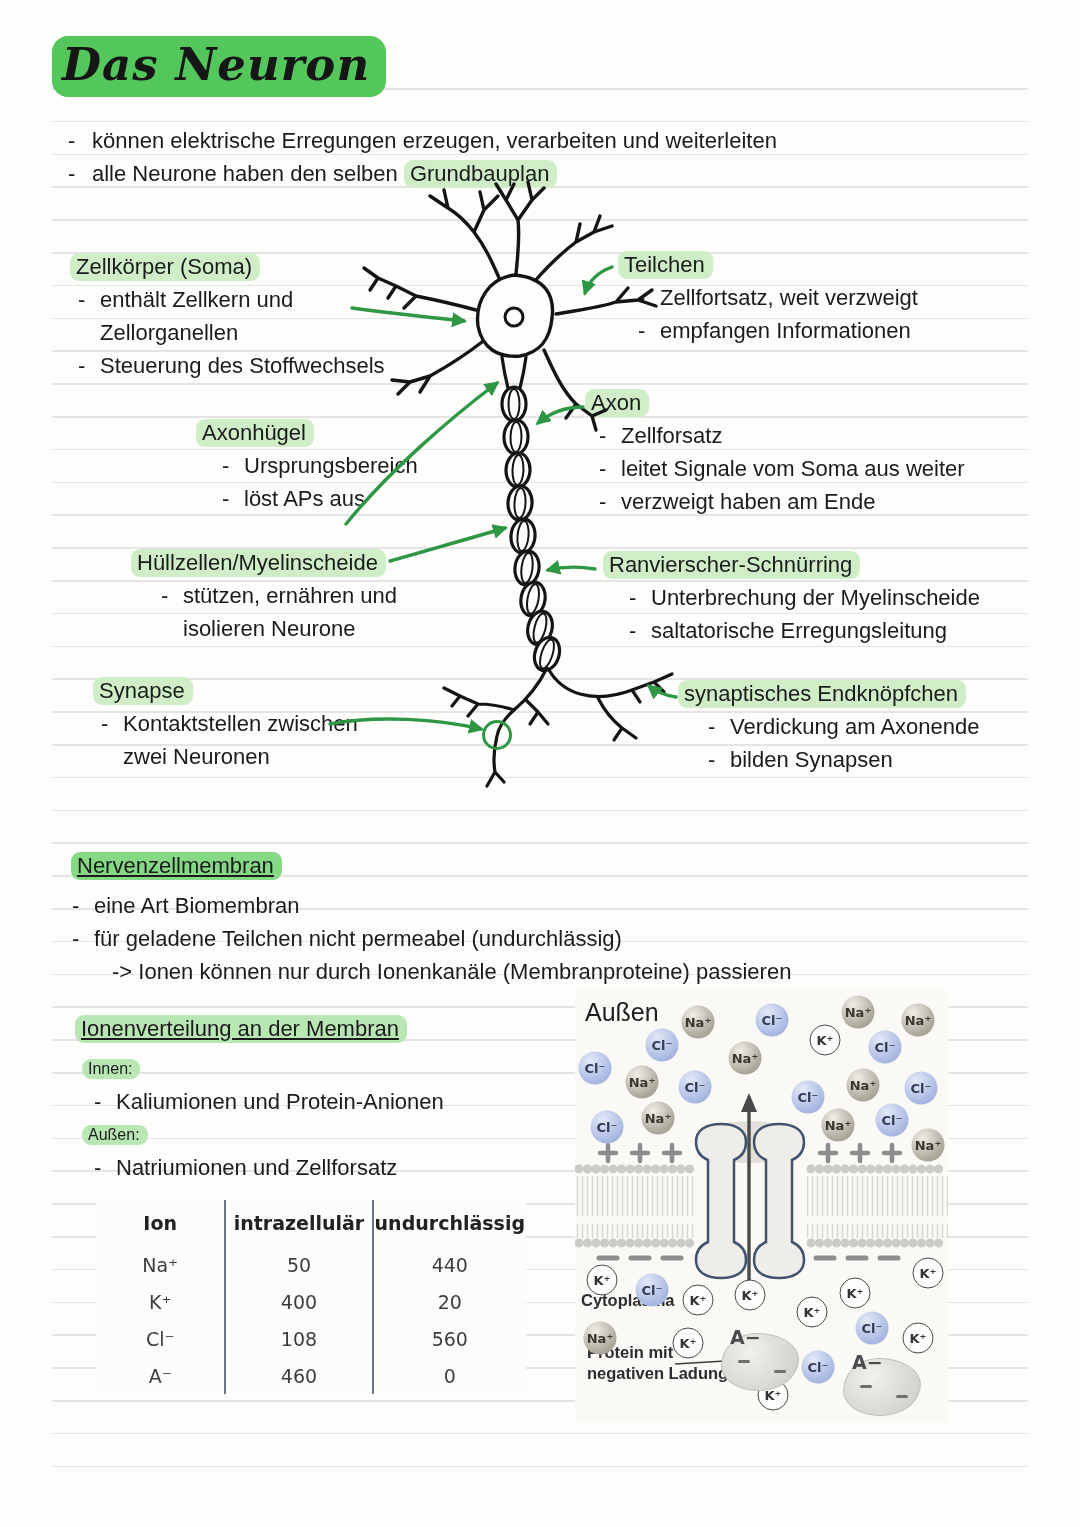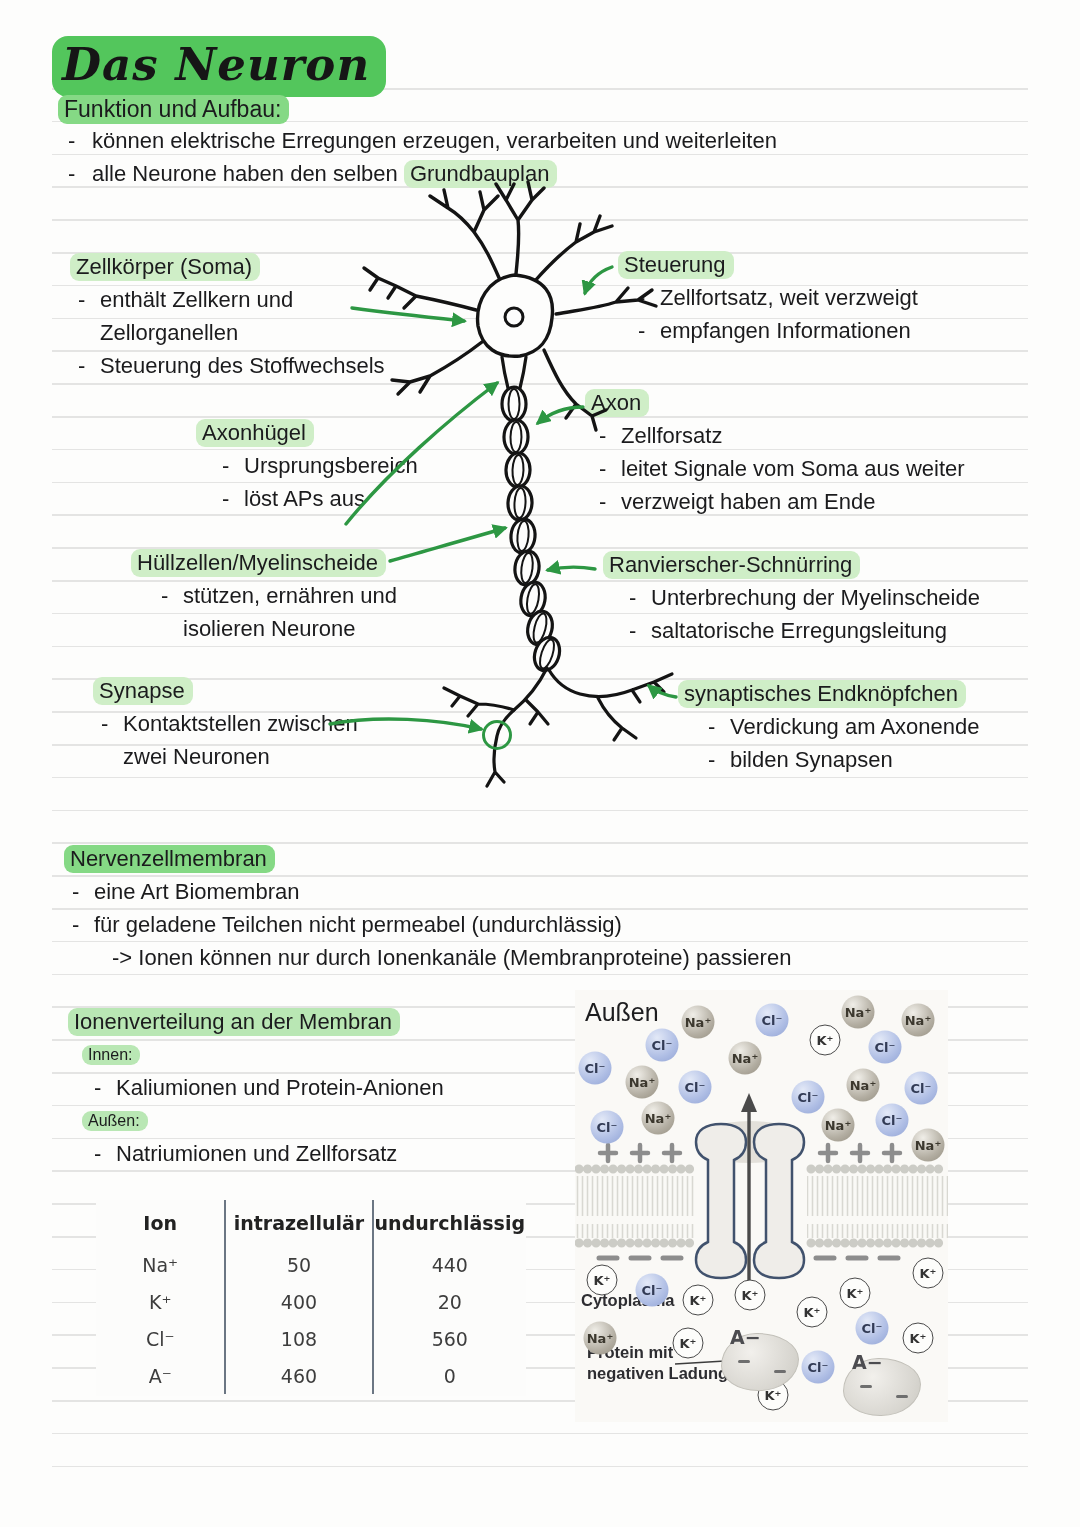--- a/index.html
+++ b/index.html
@@ -24,21 +24,21 @@
   .intro{position:absolute;left:62px;top:124px;width:max-content;}
   
   .anno{position:absolute;width:max-content;}
   .anno h3{margin:0;font-size:22px;font-weight:normal;line-height:33px;}
   .anno ul,.stack ul{list-style:none;margin:0;padding:0;}
   .anno li,.stack li{position:relative;padding-left:30px;white-space:pre-line;
     font-size:22px;line-height:33px;}
   .anno li::before,.stack li::before{content:"-";position:absolute;left:8px;}
   
   .stack{position:absolute;width:max-content;}
-  .stack h3{margin:0;font-size:22px;font-weight:normal;line-height:33px;}
+  .stack h3{margin:7px;font-size:22px;font-weight:normal;line-height:33px;text-decoration:underline;}
   .stack .note{padding-left:48px;white-space:pre-line;}
   .sub-label{margin-left:14px;line-height:33px;font-size:16px;width:max-content;}
   .stack .indent{margin-left:18px;}
   
   .ion-table-box{position:absolute;left:96px;top:1200px;width:430px;height:196px;
       background:#fcfcfb;font-family:"DejaVu Sans",sans-serif;}
   .ion-table{border-collapse:collapse;width:100%;}
   .ion-table th{font-size:19px;color:#222;font-weight:bold;height:44px;text-align:center;}
   .ion-table td{font-size:19px;color:#3d3d3d;height:35px;text-align:center;}
   .ion-table th:nth-child(2),.ion-table td:nth-child(2),
@@ -69,37 +69,36 @@
   
   .overlay{position:absolute;inset:0;pointer-events:none;}
 </style>
 </head>
 <body>
 
 <div class="page">
   <div class="ruled"></div>
 
   <h1 class="title"><span class="hl-strong">Das Neuron</span></h1>
-  <div class="subtitle hw"><span class="hl hl-med">Funktion und Aufbau:</span></div>
 
   <div class="intro hw">
     <div class="bullet"><span class="dash">-</span><span>können elektrische Erregungen erzeugen, verarbeiten und weiterleiten</span></div>
     <div class="bullet"><span class="dash">-</span><span><span>alle Neurone haben den selben </span><span class="hl hl-pale">Grundbauplan</span></span></div>
   </div>
 
   <div class="anno hw" style="left:70px;top:250px;">
     <h3><span class="hl hl-pale">Zellkörper (Soma)</span></h3>
     <ul>
         <li>enthält Zellkern und
 Zellorganellen</li>
         <li>Steuerung des Stoffwechsels</li>
       </ul>
   </div>
   <div class="anno hw" style="left:618px;top:248px;">
-    <h3><span class="hl hl-pale">Steuerung</span></h3>
+    <h3><span class="hl hl-pale">Teilchen</span></h3>
     <ul style="margin-left:12px">
         <li>Zellfortsatz, weit verzweigt</li>
         <li>empfangen Informationen</li>
       </ul>
   </div>
   <div class="anno hw" style="left:196px;top:416px;">
     <h3><span class="hl hl-pale">Axonhügel</span></h3>
     <ul style="margin-left:18px">
         <li>Ursprungsbereich</li>
         <li>löst APs aus</li>

